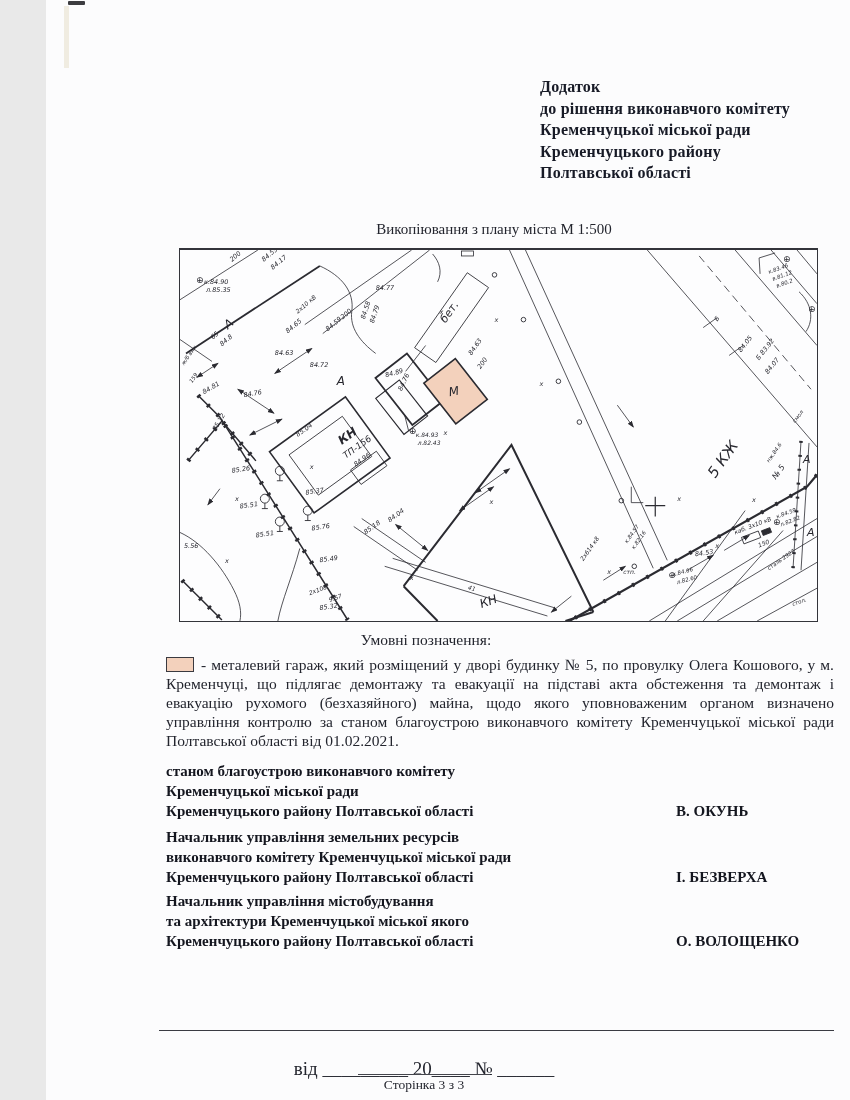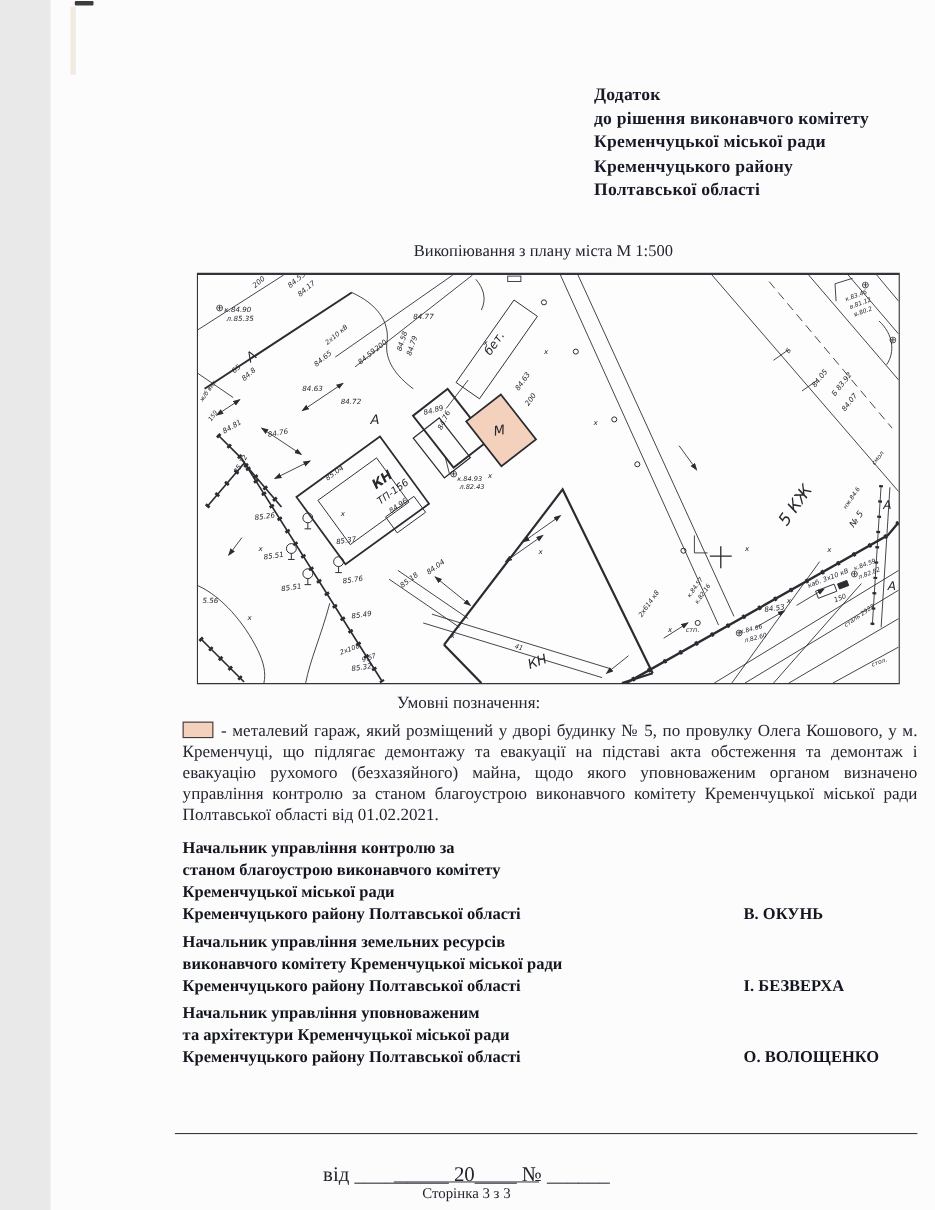--- a/index.html
+++ b/index.html
@@ -290,35 +290,34 @@
     </svg>
   </div>
 
   <div class="abs legend-title">Умовні позначення:</div>
   <div class="abs legend-para">
     <span class="swatch" style="background-color: rgb(243, 209, 188);"></span><span>- металевий гараж, який розміщений у дворі будинку № 5, по провулку Олега Кошового, у м. Кременчуці, що підлягає демонтажу та евакуації на підставі акта обстеження та демонтаж і евакуацію рухомого (безхазяйного) майна, щодо якого уповноваженим органом визначено управління контролю за станом благоустрою виконавчого комітету Кременчуцької міської ради Полтавської області від 01.02.2021.</span>
   </div>
 
   <div class="abs sigs">
     <div class="sig" style="margin-bottom:6px">
-      <div>Начальник управління контролю за</div>
       <div>станом благоустрою виконавчого комітету</div>
       <div>Кременчуцької міської ради</div>
       <div>Кременчуцького району Полтавської області</div>
       <div class="sig-n">В. ОКУНЬ</div>
     </div>
     <div class="sig" style="margin-bottom:4px">
       <div>Начальник управління земельних ресурсів</div>
       <div>виконавчого комітету Кременчуцької міської ради</div>
       <div>Кременчуцького району Полтавської області</div>
       <div class="sig-n">І. БЕЗВЕРХА</div>
     </div>
     <div class="sig">
-      <div>Начальник управління уповноваженим</div>
-      <div>та архітектури Кременчуцької міської ради</div>
+      <div>Начальник управління містобудування</div>
+      <div>та архітектури Кременчуцької міської якого</div>
       <div>Кременчуцького району Полтавської області</div>
       <div class="sig-n">О. ВОЛОЩЕНКО</div>
     </div>
   </div>
 
   <div class="abs rule"></div>
   <div class="abs footmid">від _________ 20____  № ______</div>
   <div class="abs pagewrap">
     <span class="pagenum">Сторінка 3 з 3</span>
   </div>

